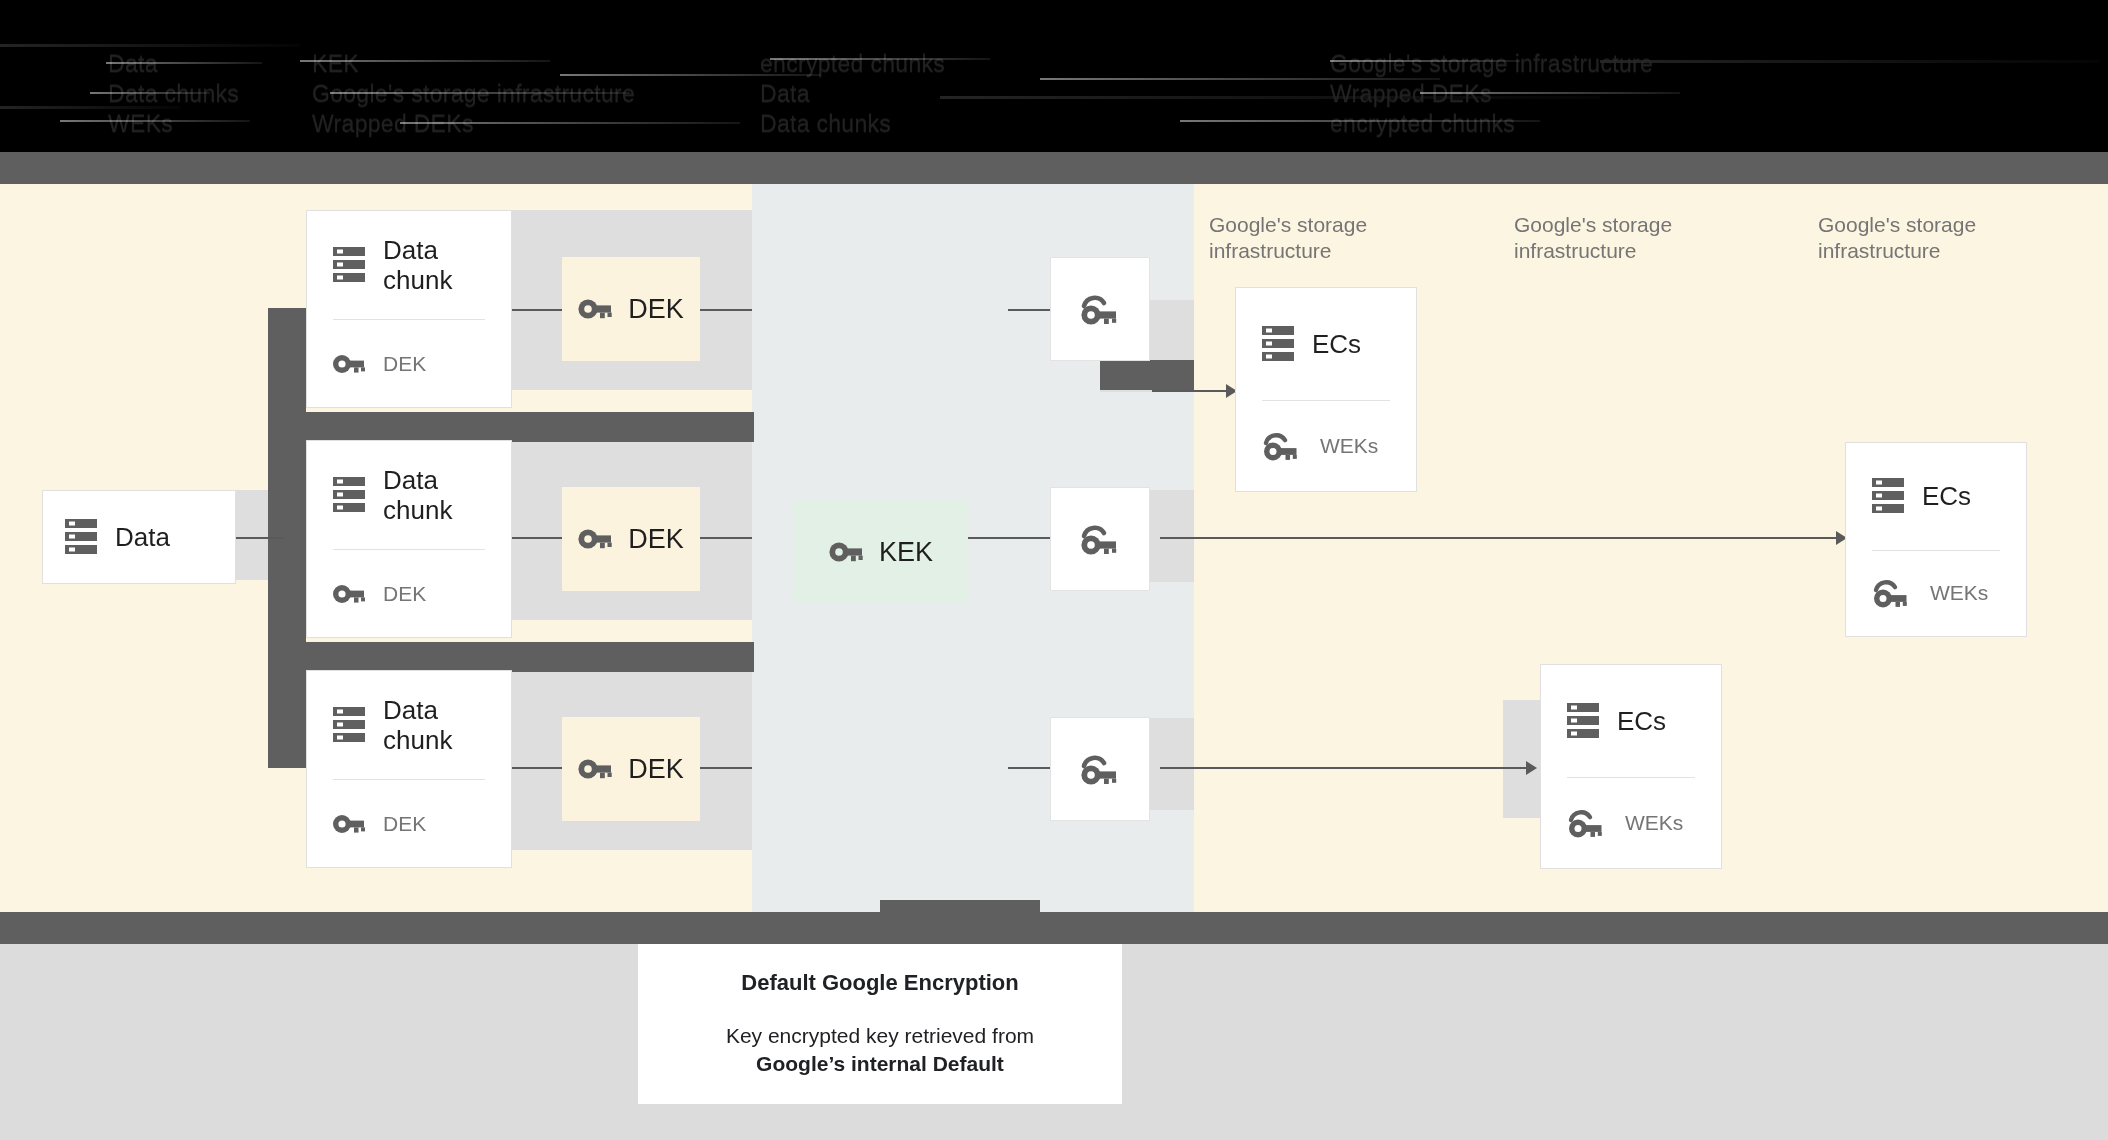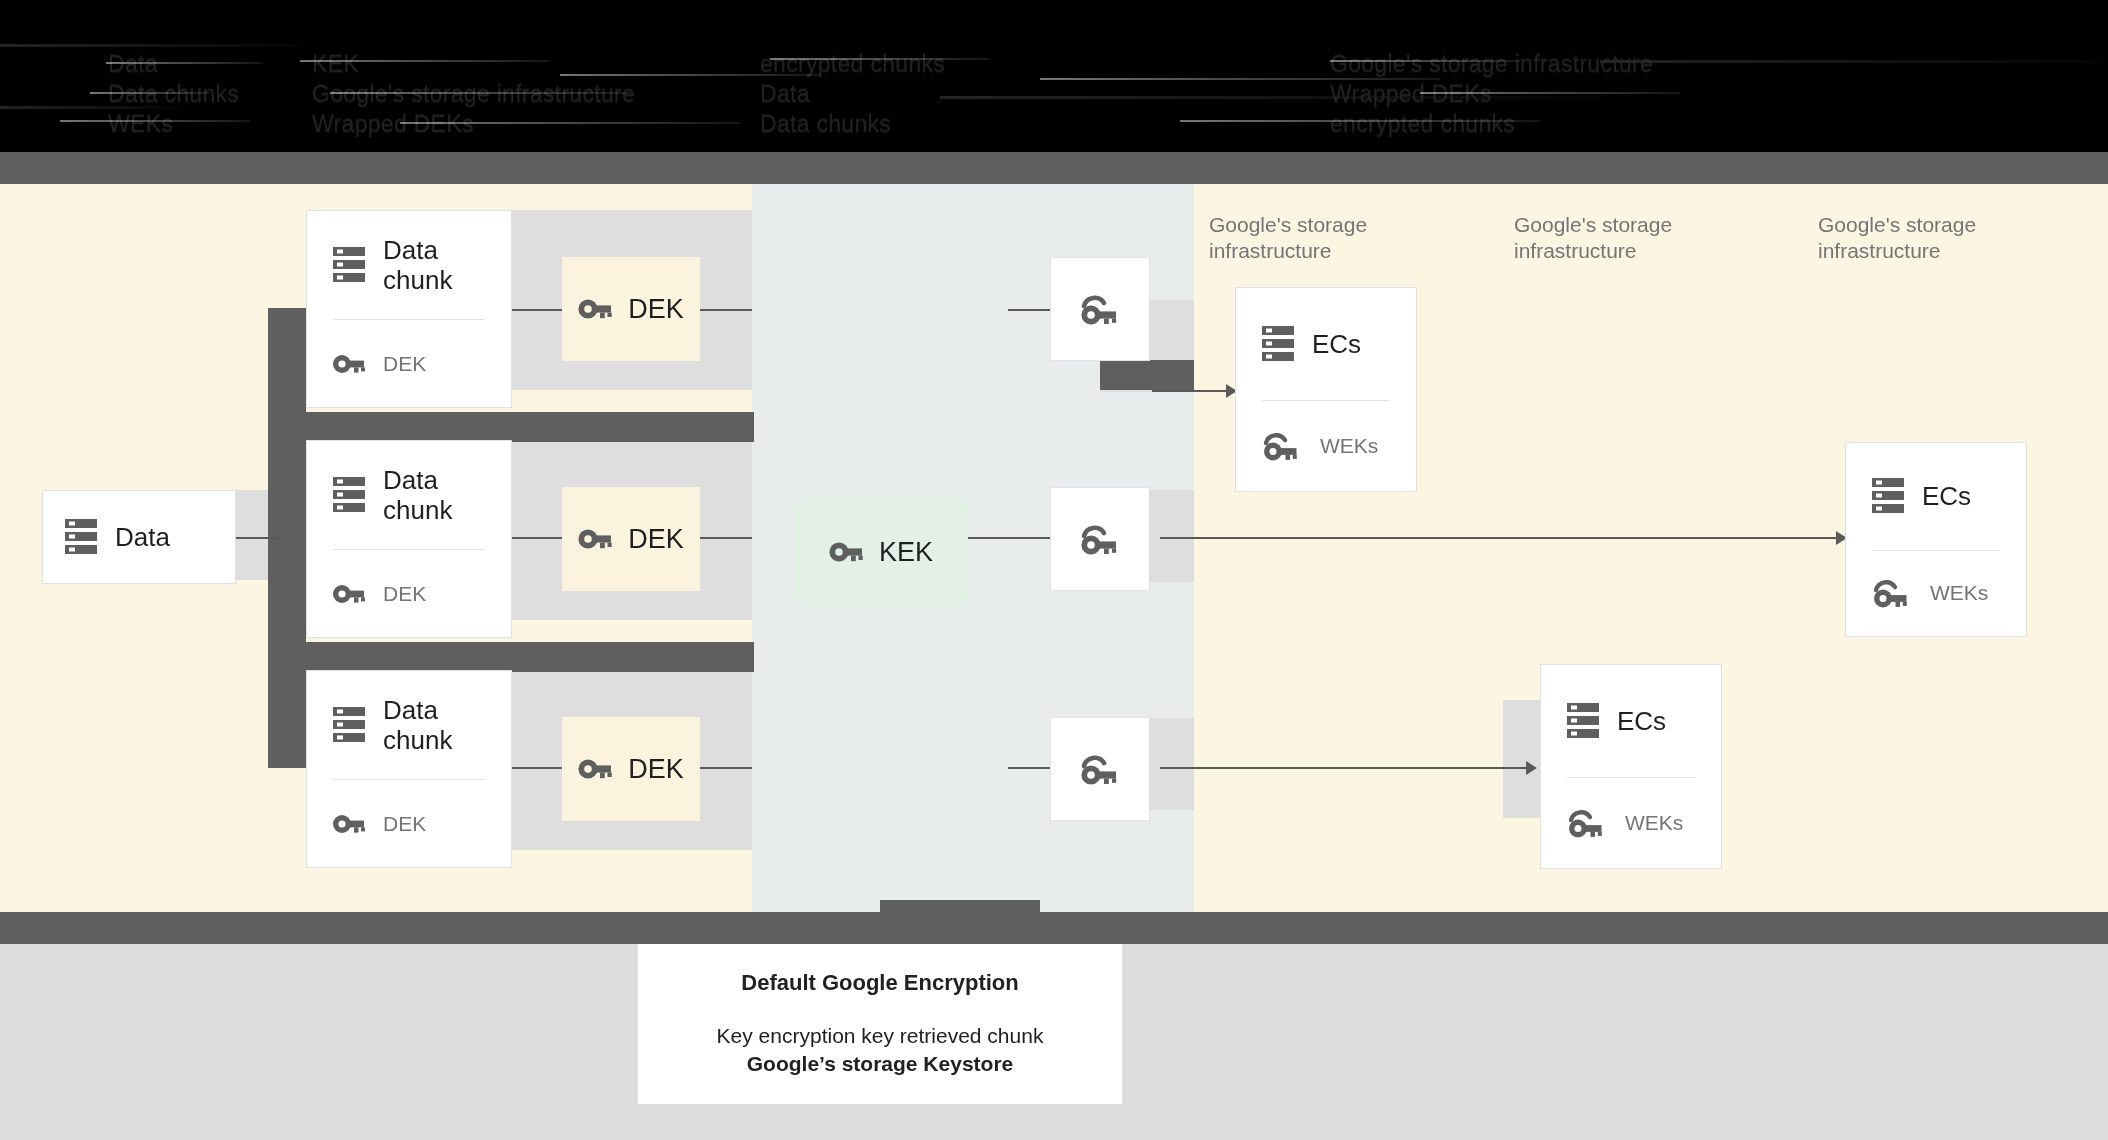--- a/index.html
+++ b/index.html
@@ -567,18 +567,18 @@
           <rect x="30.8" y="24.9" width="4" height="4" fill="#5f5f5f"></rect>
         </svg>
       </span>
       <span class="sub">WEKs</span>
     </div>
   </div>
 
   <div id="caption-card">
     <div class="cap-title">Default Google Encryption</div>
     <div class="cap-body">
-      <span>Key encryption key retrieved chunk</span><br>
-      <b>Google’s storage Keystore</b>
+      <span>Key encrypted key retrieved from</span><br>
+      <b>Google’s internal Default</b>
     </div>
   </div>
 
 </div>
 
 </body></html>

